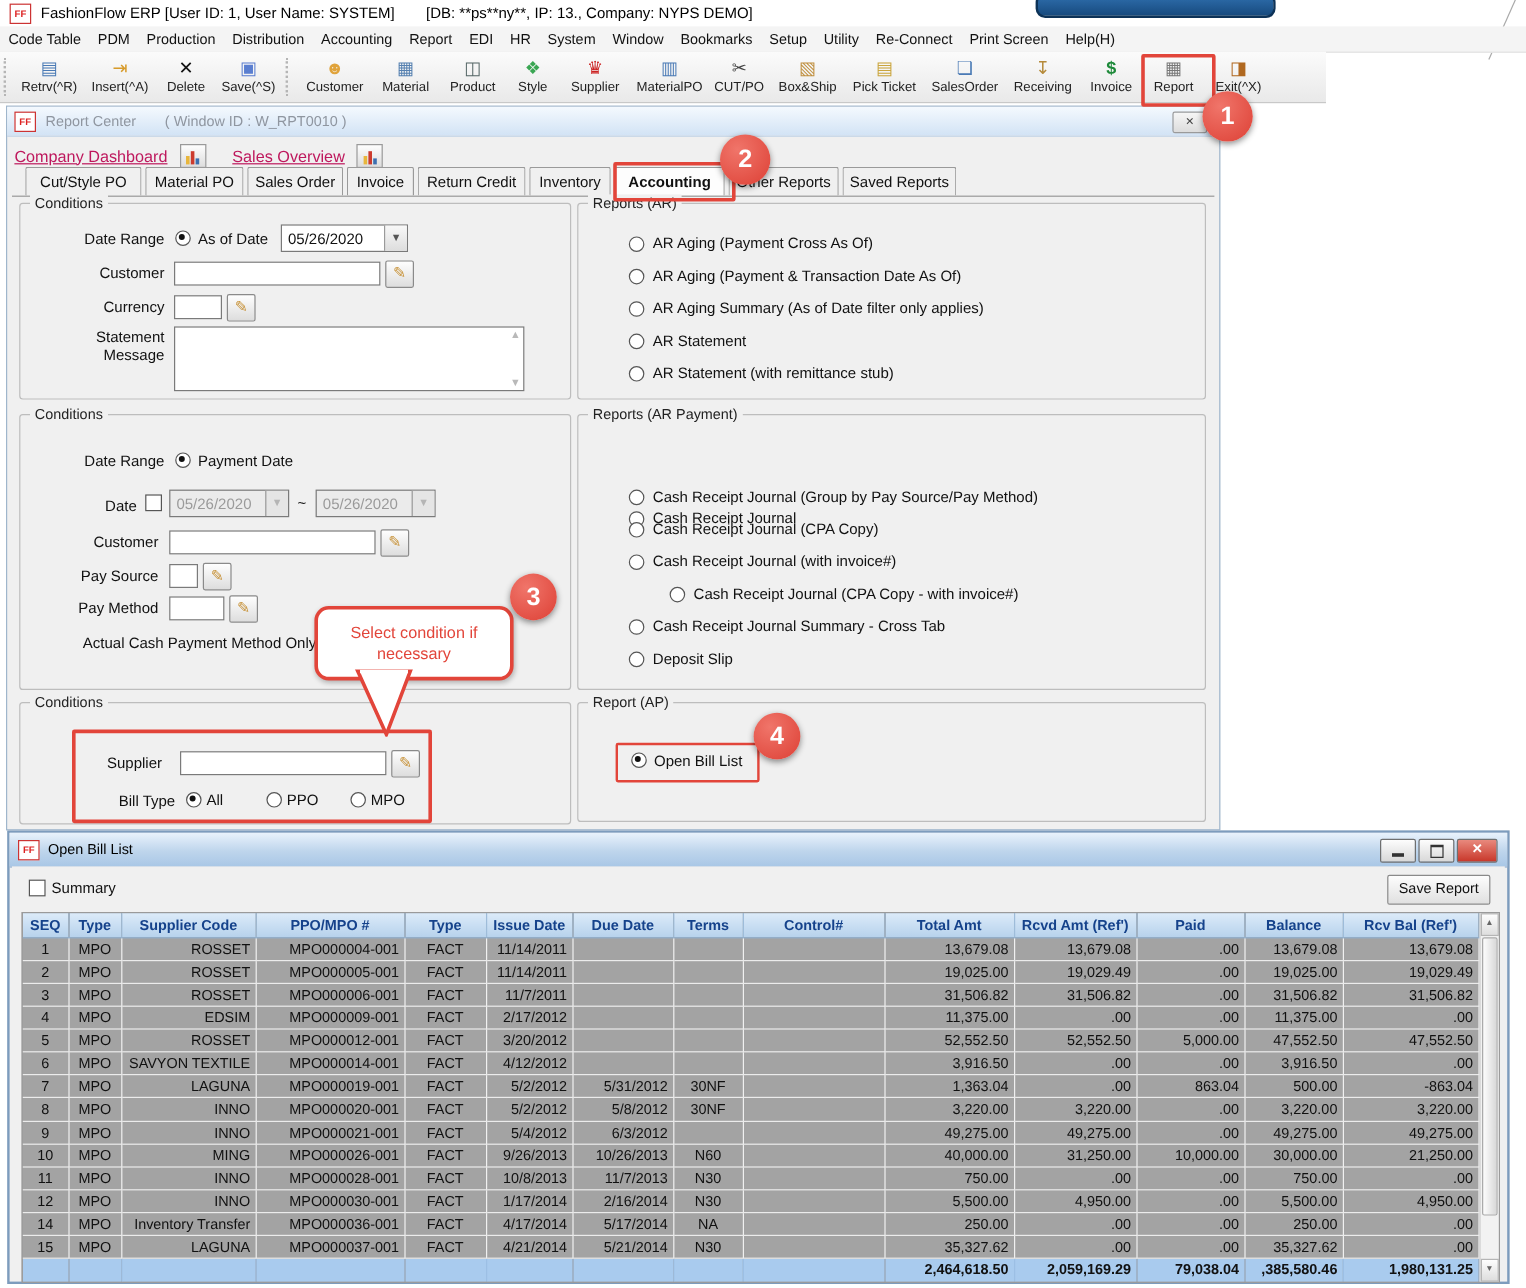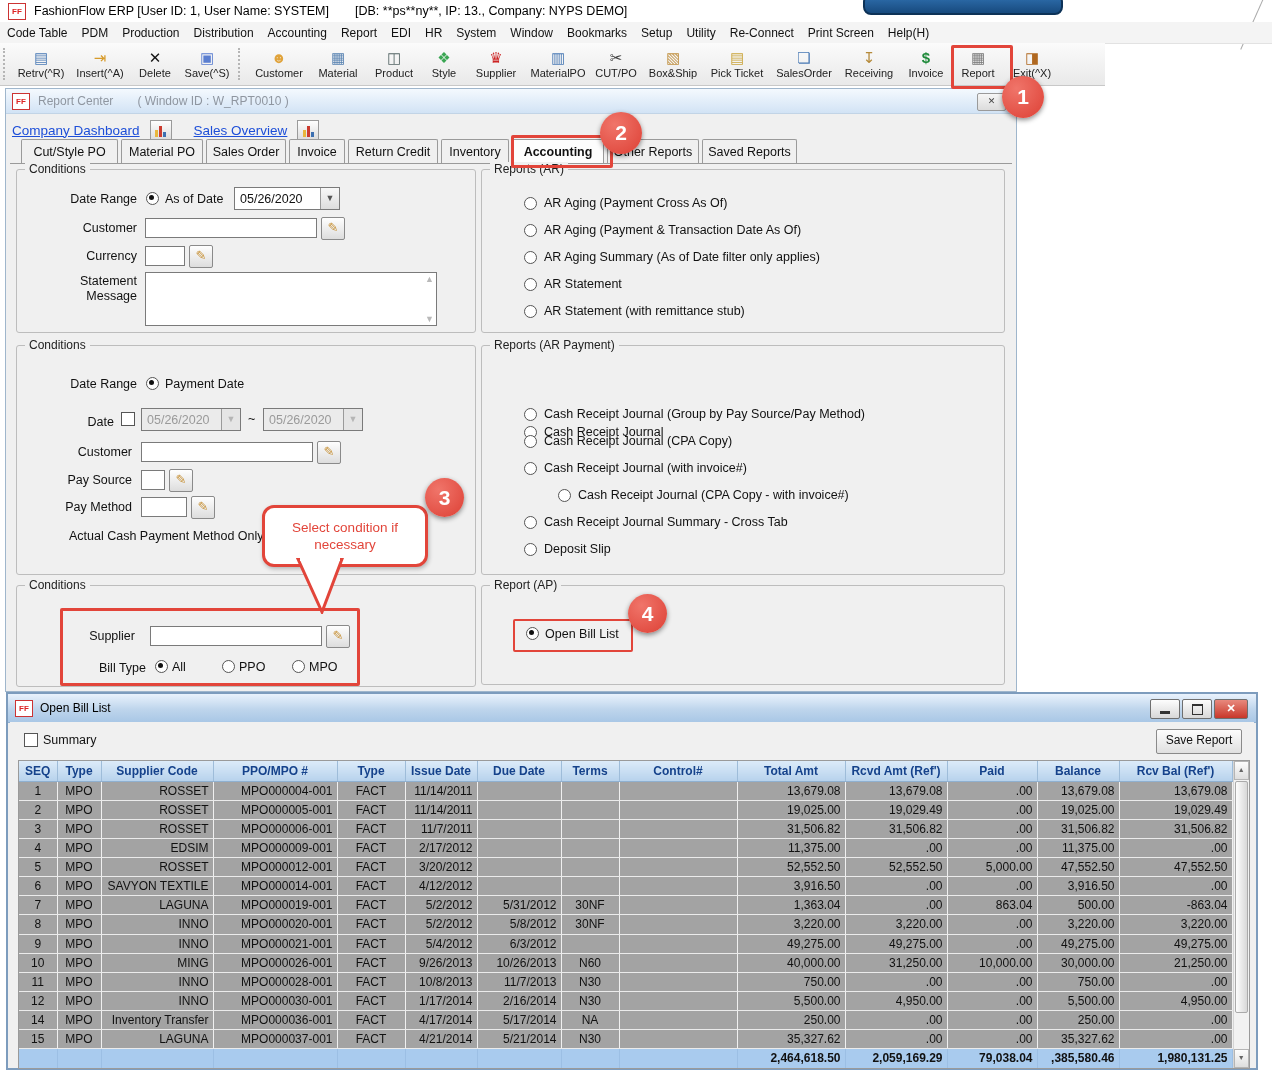--- a/index.html
+++ b/index.html
@@ -53,21 +53,21 @@
   #rc-window{position:absolute;left:5px;top:88px;width:1012px;height:604px;background:#f0f0f0;
              border:1px solid #9fb6cc;box-sizing:border-box;}
   #rc-titlebar{position:absolute;left:0;top:0;right:0;height:24px;background:linear-gradient(#f4f9fe,#d2e3f5);
                border-bottom:1px solid #c2d4e6;display:flex;align-items:center;color:#8f96a0;font-size:12px;}
   #rc-titlebar .ff-ico{margin-left:6px;}
   #rc-title{margin-left:8px;}
   #rc-winid{margin-left:24px;}
   #rc-close{position:absolute;right:10px;top:4px;width:27px;height:16px;background:linear-gradient(#f6f6f6,#dcdcdc);
             border:1px solid #9a9a9a;border-radius:2px;font-size:9px;color:#444;text-align:center;line-height:15px;}
   #rc-links{position:absolute;left:6px;top:30px;height:22px;display:flex;align-items:center;gap:8px;}
-  .dash-link{color:#1d4ed8;text-decoration:underline;font-size:13.5px;margin-right:2px;}
+  .dash-link{color:#be185d;text-decoration:underline;font-size:13.5px;margin-right:2px;}
   .chart-btn{width:22px;height:20px;border:1px solid #9a9a9a;background:linear-gradient(#fefefe,#ddd);
              display:flex;align-items:flex-end;justify-content:center;gap:1px;padding:2px 3px;box-sizing:border-box;margin-right:14px;}
   .chart-btn i{display:block;width:3px;}
   .cb1{height:7px;background:#e8b63c}.cb2{height:11px;background:#cc3b2e}.cb3{height:5px;background:#3c6fb0}
   
   #tabs{position:absolute;left:15px;top:50px;height:25px;display:flex;}
   .tab{height:24px;line-height:24px;text-align:center;font-size:12.5px;background:#f0f0f0;
        border:1px solid #9a9a9a;border-bottom:none;border-radius:2px 2px 0 0;margin-right:3px;box-sizing:border-box;}
   .tab.active{background:#fdfdfd;font-weight:bold;}
   #tabs .tab:nth-child(1){width:97px}#tabs .tab:nth-child(2){width:82px}#tabs .tab:nth-child(3){width:80px}

